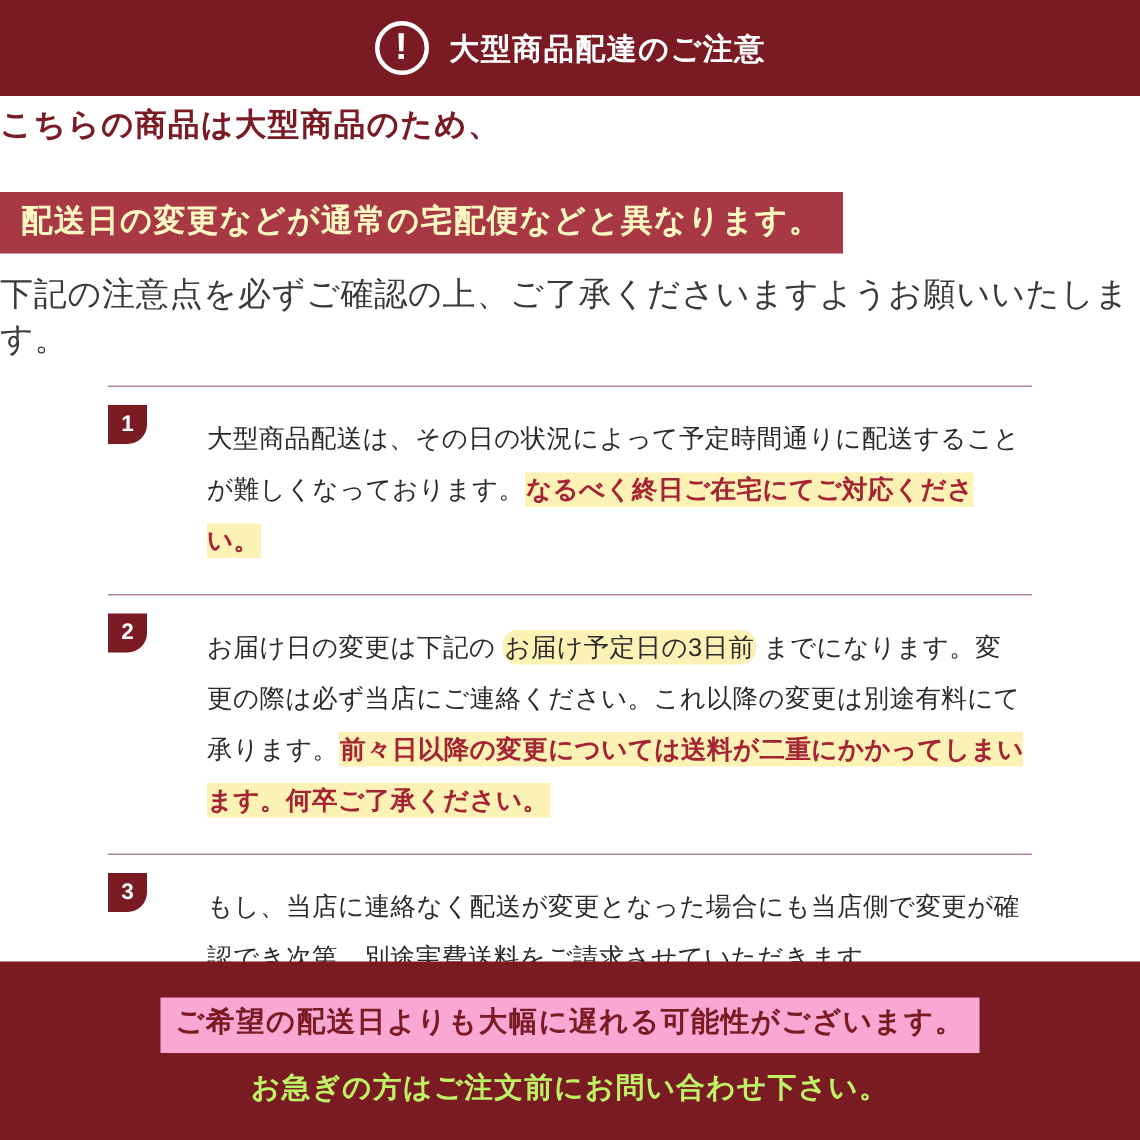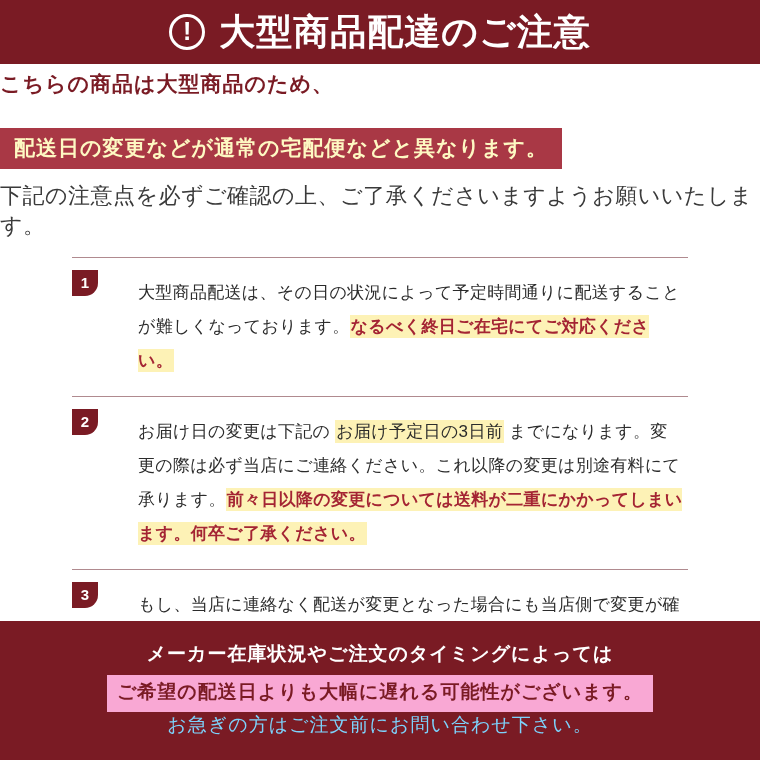--- a/index.html
+++ b/index.html
@@ -41,21 +41,21 @@
     color: #ffffff;
     font-size: 25px;
     font-weight: bold;
     line-height: 1;
     box-sizing: border-box;
     flex: 0 0 auto;
     padding-bottom: 2px;
   }
   .header-title {
     color: #ffffff;
-    font-size: 36px;
+    font-size: 20px;
     font-weight: bold;
     letter-spacing: 1px;
     white-space: nowrap;
   }
 
   
   .intro {
     text-align: left;
     padding-top: 4px;
   }
@@ -121,20 +121,21 @@
   .note-body {
     font-size: 17px;
     line-height: 2.0;
     color: #2b2b2b;
     letter-spacing: 0.3px;
     margin-left: 24px;
   }
   .hl {
     background: #fdf2b6;
     padding: 2px 1px;
+    border-radius: 10px;
   }
   .hl-red {
     background: #fdf2b6;
     color: #a42433;
     font-weight: bold;
     padding: 2px 1px;
   }
 
   
   .footer {
@@ -161,23 +162,24 @@
     display: inline-block;
     background: #f9a8d4;
     color: #7a1b24;
     font-size: 19px;
     font-weight: bold;
     letter-spacing: 1px;
     padding: 4px 10px 6px 10px;
     line-height: 1.4;
   }
   .footer-line3 {
-    color: #7dd3fc;
+    margin-top: 10px;
+    color: #bef264;
     font-size: 19px;
-    font-weight: normal;
+    font-weight: bold;
     letter-spacing: 1px;
   }
 </style>
 </head>
 <body>
 
 <div class="page">
 
   <div class="header">
     <div class="warn-icon">!</div>
@@ -211,20 +213,19 @@
     <div class="note">
       <div class="note-num">3</div>
       <div class="note-body">
         <span>もし、当店に連絡なく配送が変更となった場合にも当店側で変更が確認でき次第、別途実費送料をご請求させていただきます。</span>
       </div>
     </div>
 
   </div>
 
   <div class="footer">
-    <div class="footer-line1">メーカー在庫状況やご注文のタイミングによっては</div>
     <div class="footer-line2-wrap">
       <span class="footer-line2">ご希望の配送日よりも大幅に遅れる可能性がございます。</span>
     </div>
     <div class="footer-line3">お急ぎの方はご注文前にお問い合わせ下さい。</div>
   </div>
 
 </div>
 
 </body></html>

